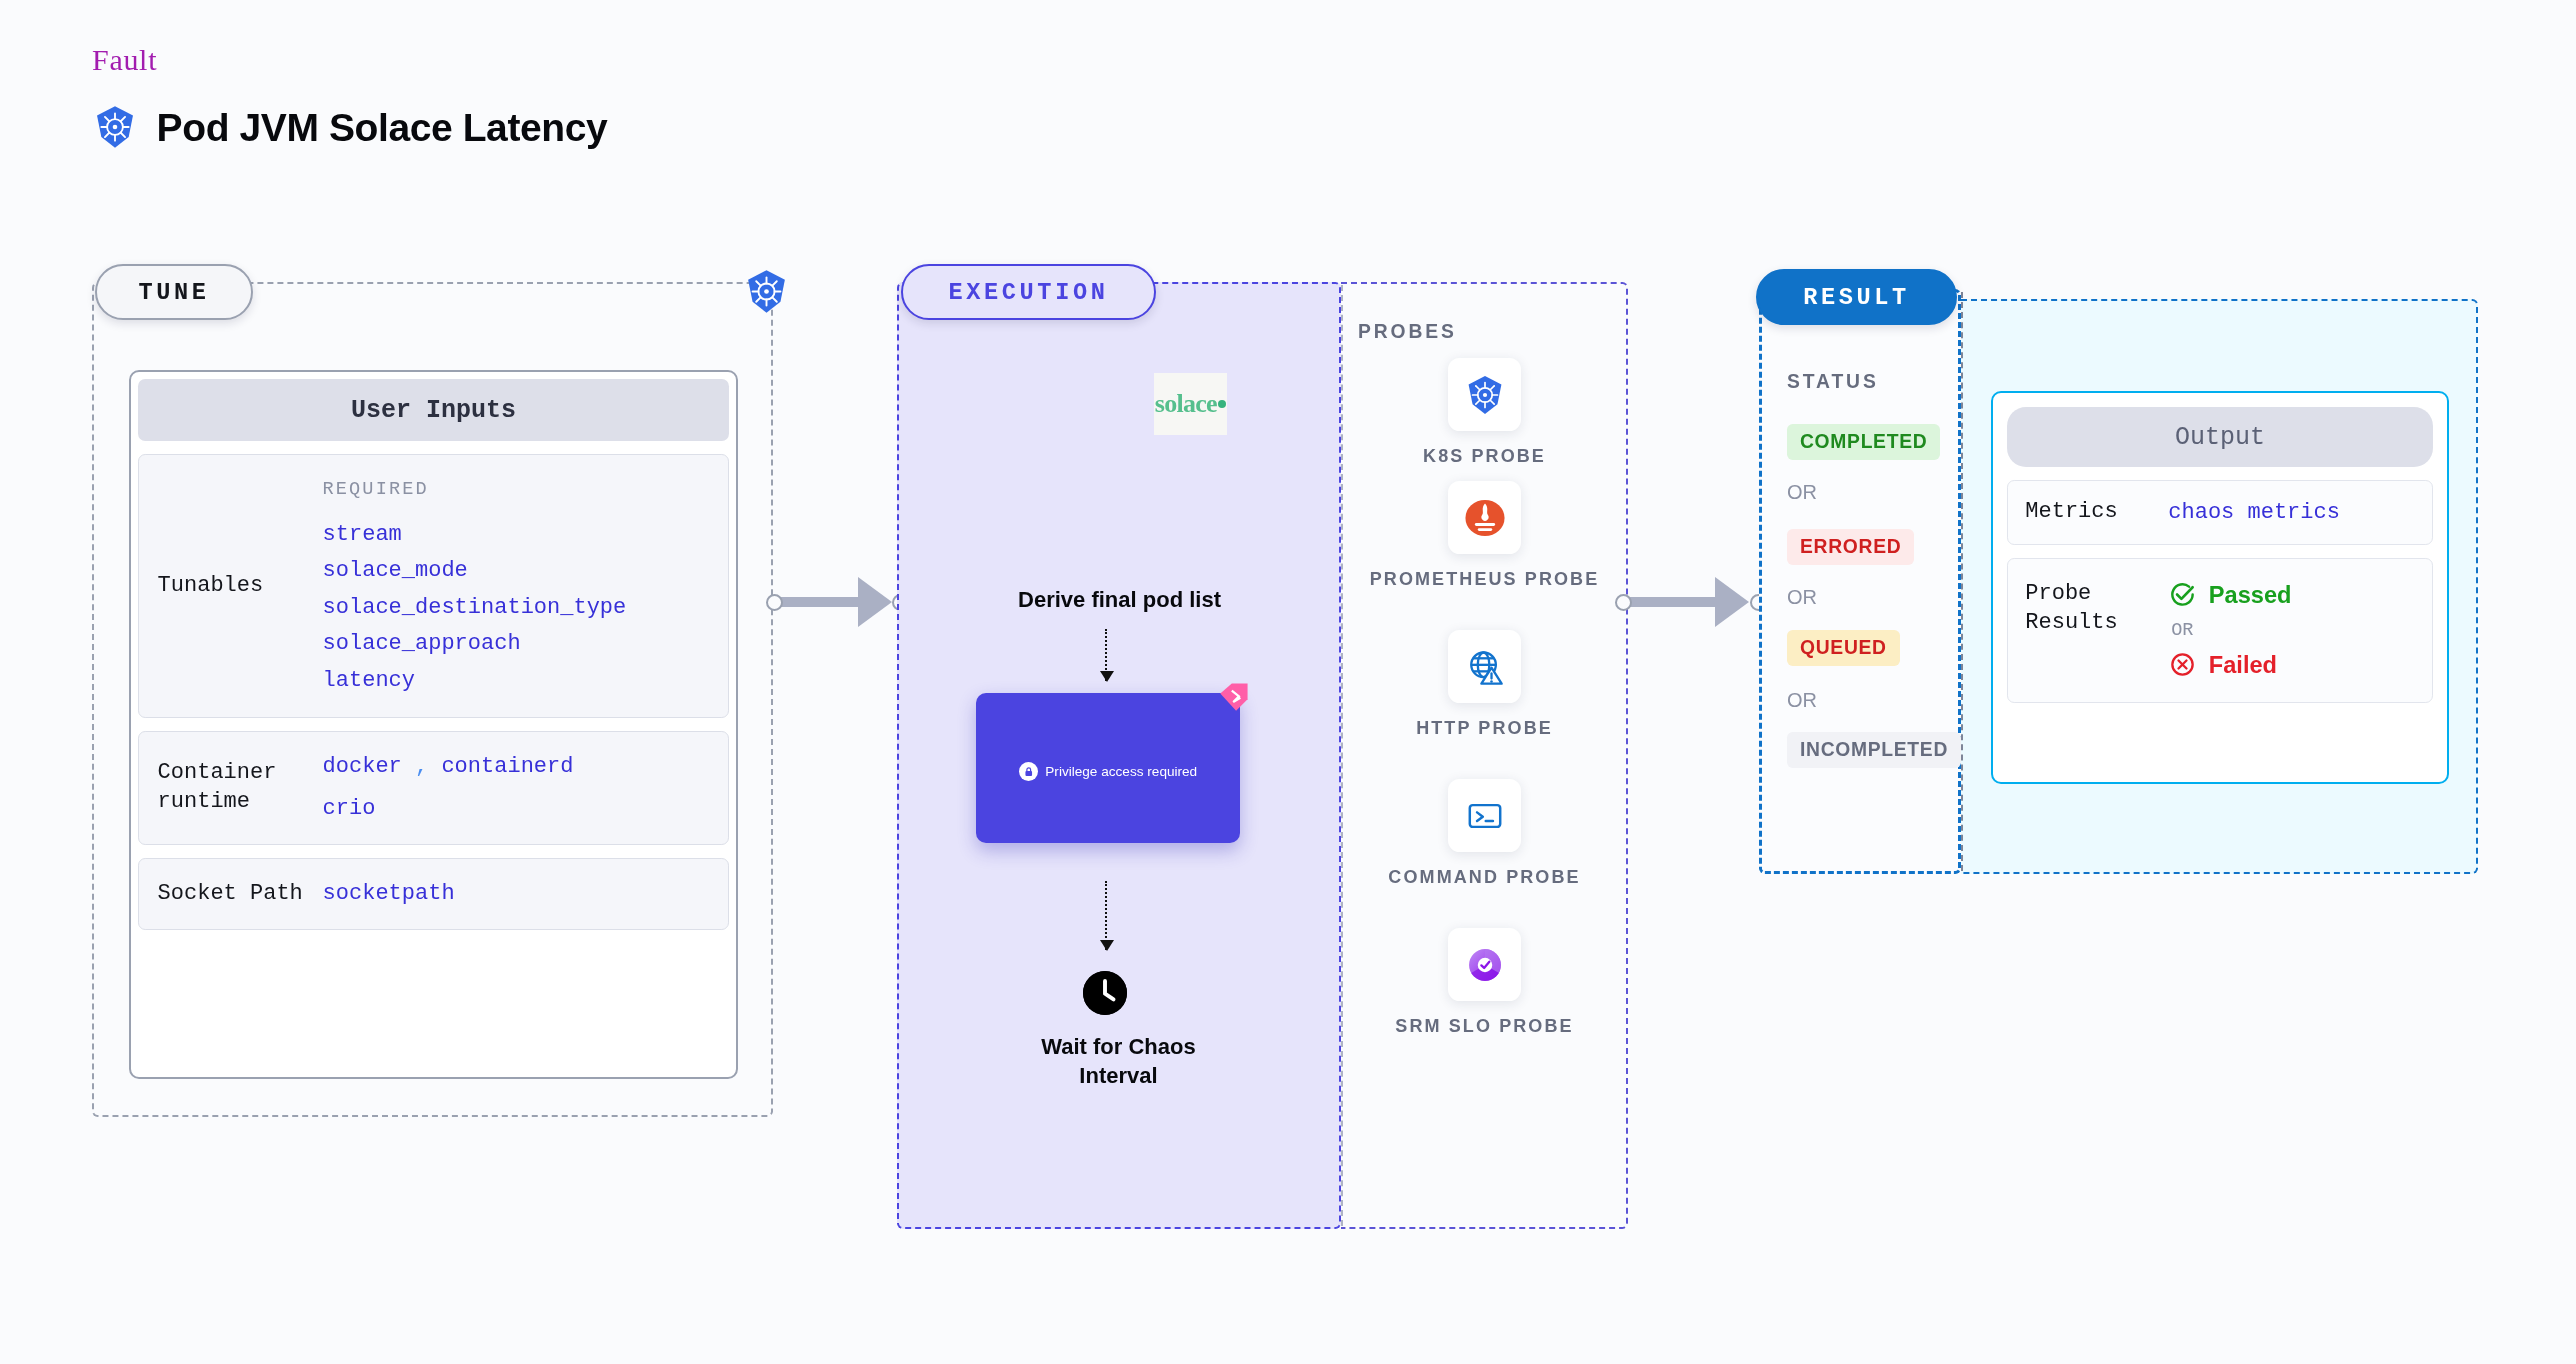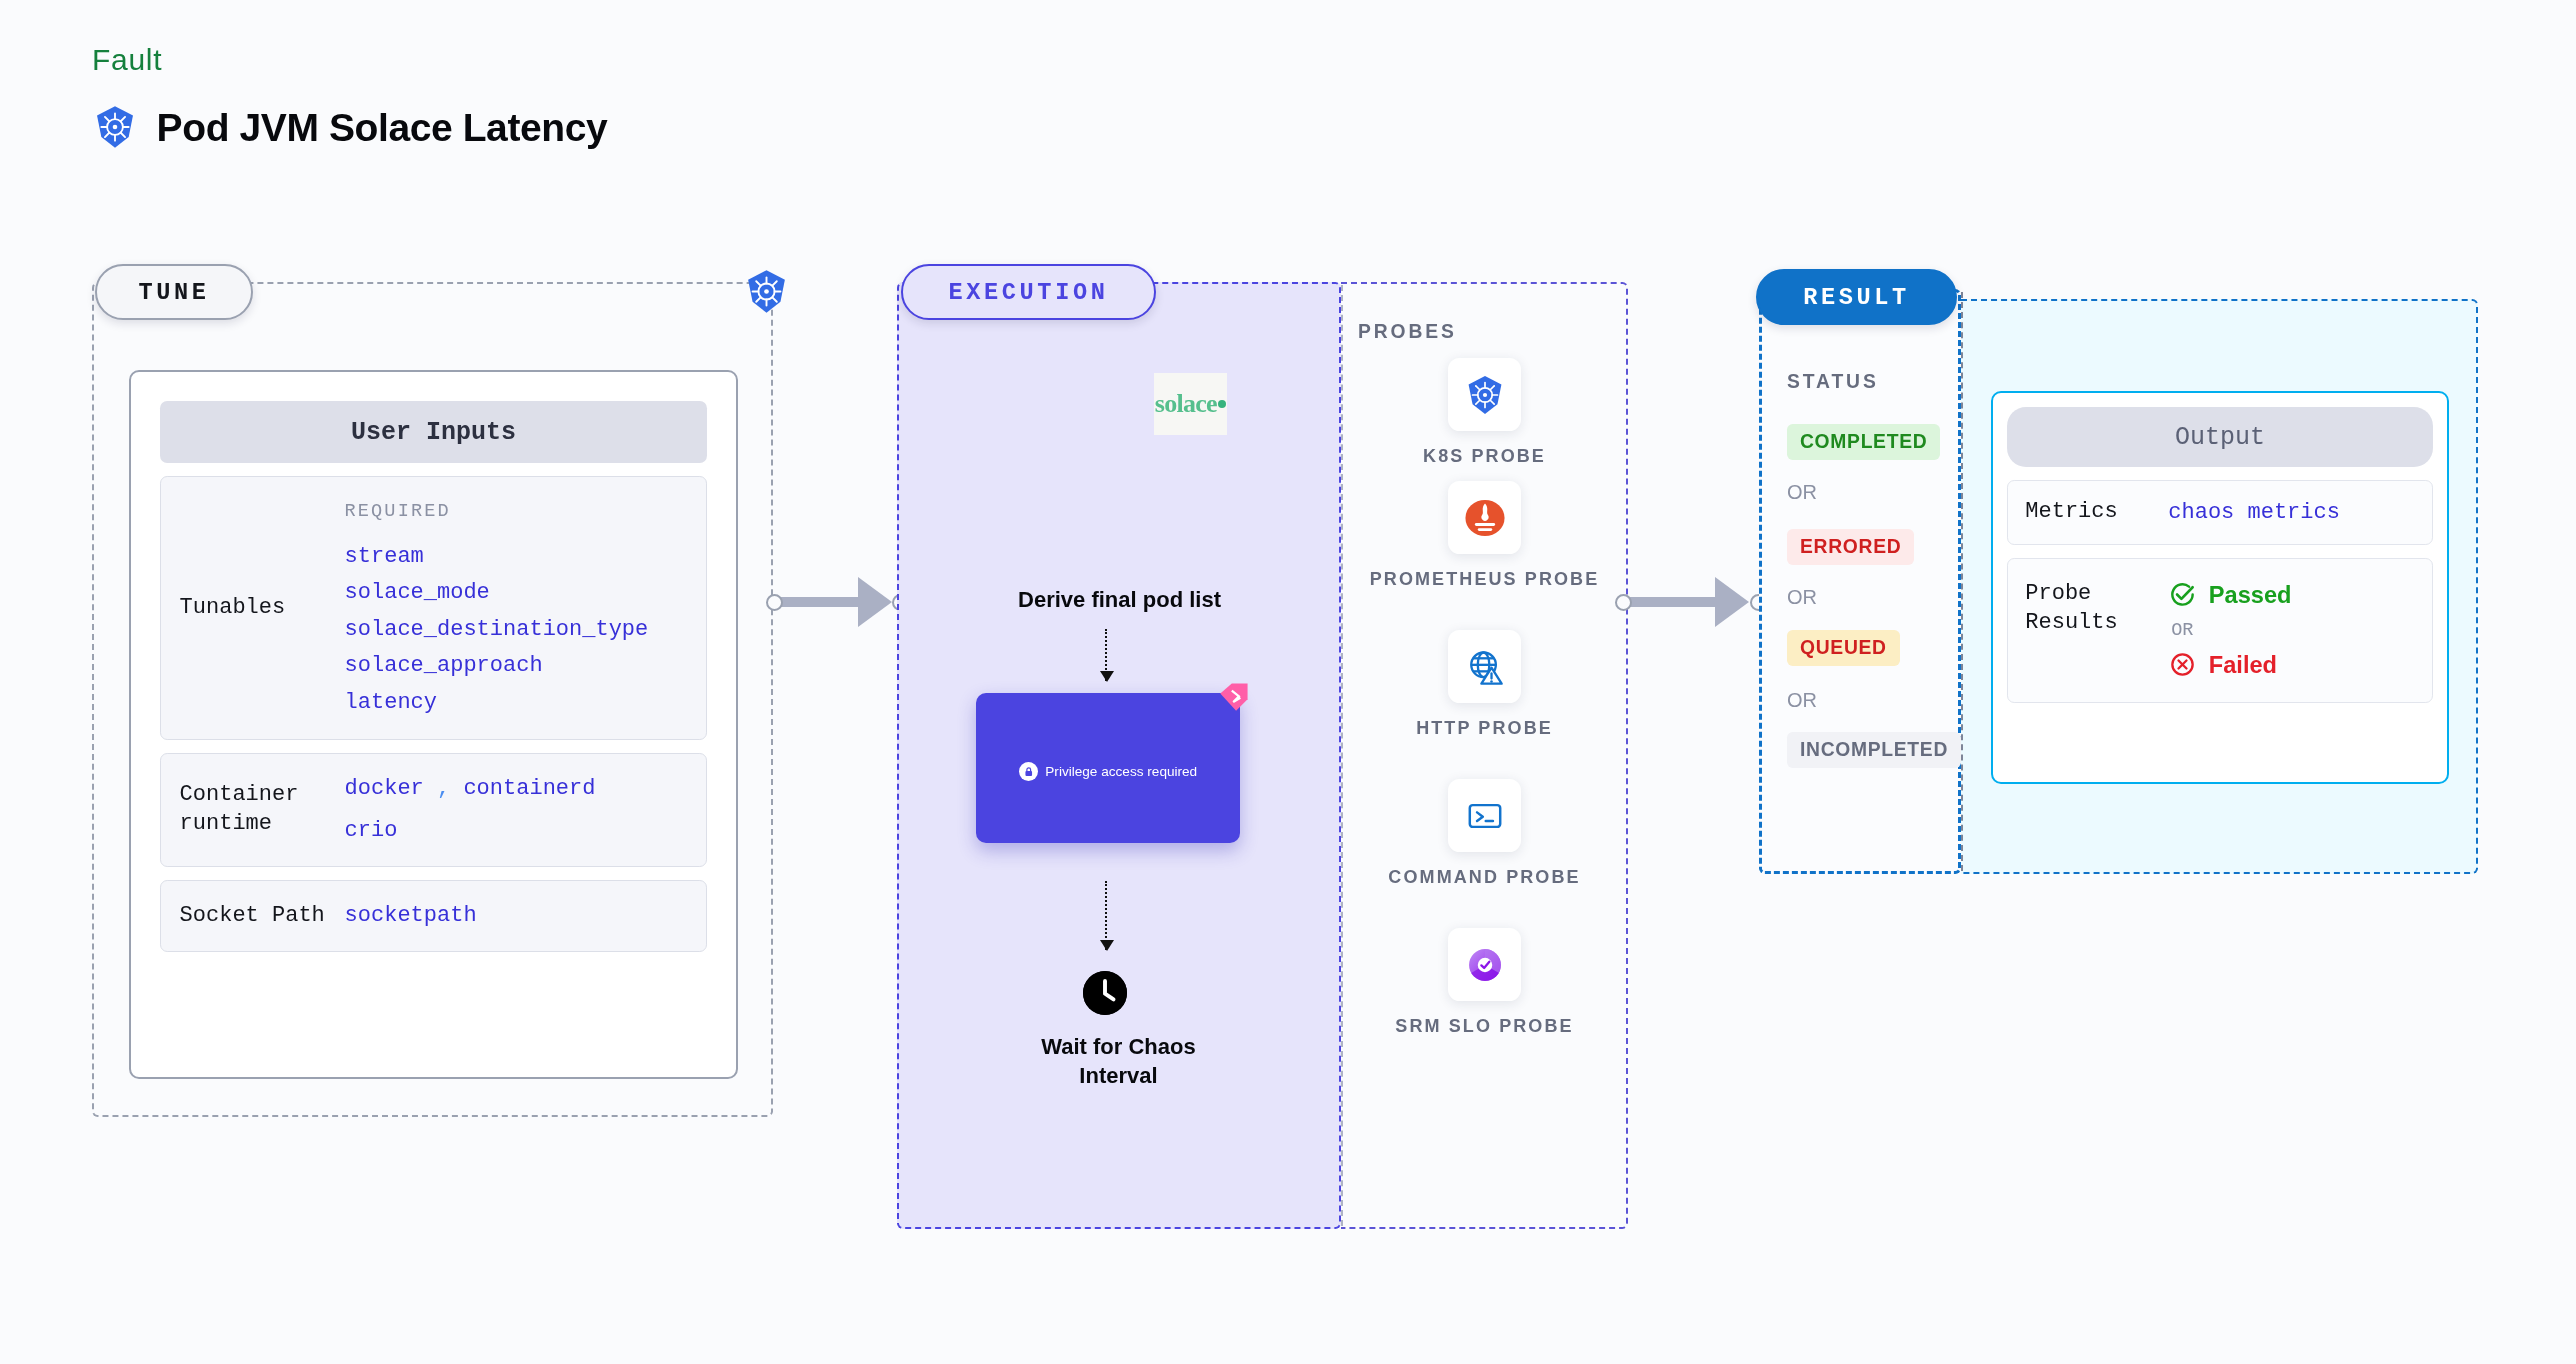--- a/index.html
+++ b/index.html
@@ -6,22 +6,22 @@
   html, body {
     width: 2576px; height: 1365px;
     background: #fafbfd;
     font-family: "Liberation Sans", sans-serif;
     overflow: hidden;
   }
 
   
   #header { position: absolute; left: 92px; top: 43px; }
   #fault-label {
-    font-family: Liberation Sans, sans-serif;
-    font-size: 30px; color: #15803d; letter-spacing: 0.7px;
+    font-family: Liberation Serif, serif;
+    font-size: 30px; color: #a21caf; letter-spacing: 0.7px;
   }
   #title-row { display: flex; align-items: center; gap: 18.6px; margin-top: 27px; }
   #page-title { font-size: 39px; font-weight: 700; color: #08090d; letter-spacing: -0.4px; }
   .pill {
     position: absolute; z-index: 6;
     display: flex; align-items: center; justify-content: center;
     border-radius: 716px;
     font-family: "Liberation Mono", monospace;
     font-weight: 700; letter-spacing: 3.6px;
     box-shadow: 0 3.6px 10px rgba(20,25,60,.13);
@@ -33,21 +33,21 @@
   #tune-pill {
     left: 95px; top: 264px; width: 158px; height: 56px;
     background: #f5f6f9; border: 2.1px solid #9aa1b0; color: #14161c; font-size: 23.6px;
   }
   #k8s-top-badge { position: absolute; left: 743px; top: 268px; width: 47px; height: 47px; z-index: 7; }
 
   
   #tune-card {
     position: absolute; left: 129px; top: 370px; width: 609px; height: 709px;
     background: #ffffff; border: 2.1px solid #9aa1b0; border-radius: 10px;
-    padding: 29px;
+    padding: 7px;
   }
   .card-head {
     background: #dddfe9; border-radius: 7.2px; height: 62px;
     display: flex; align-items: center; justify-content: center;
     font-family: "Liberation Mono", monospace; font-size: 25px; color: #2c3040; font-weight: 700;
   }
   .card-row {
     margin-top: 13px; border: 1.4px solid #dcdfe8; border-radius: 7.2px;
     background: #f5f6fa; display: flex; align-items: center;
     padding: 14.3px 18.6px;

